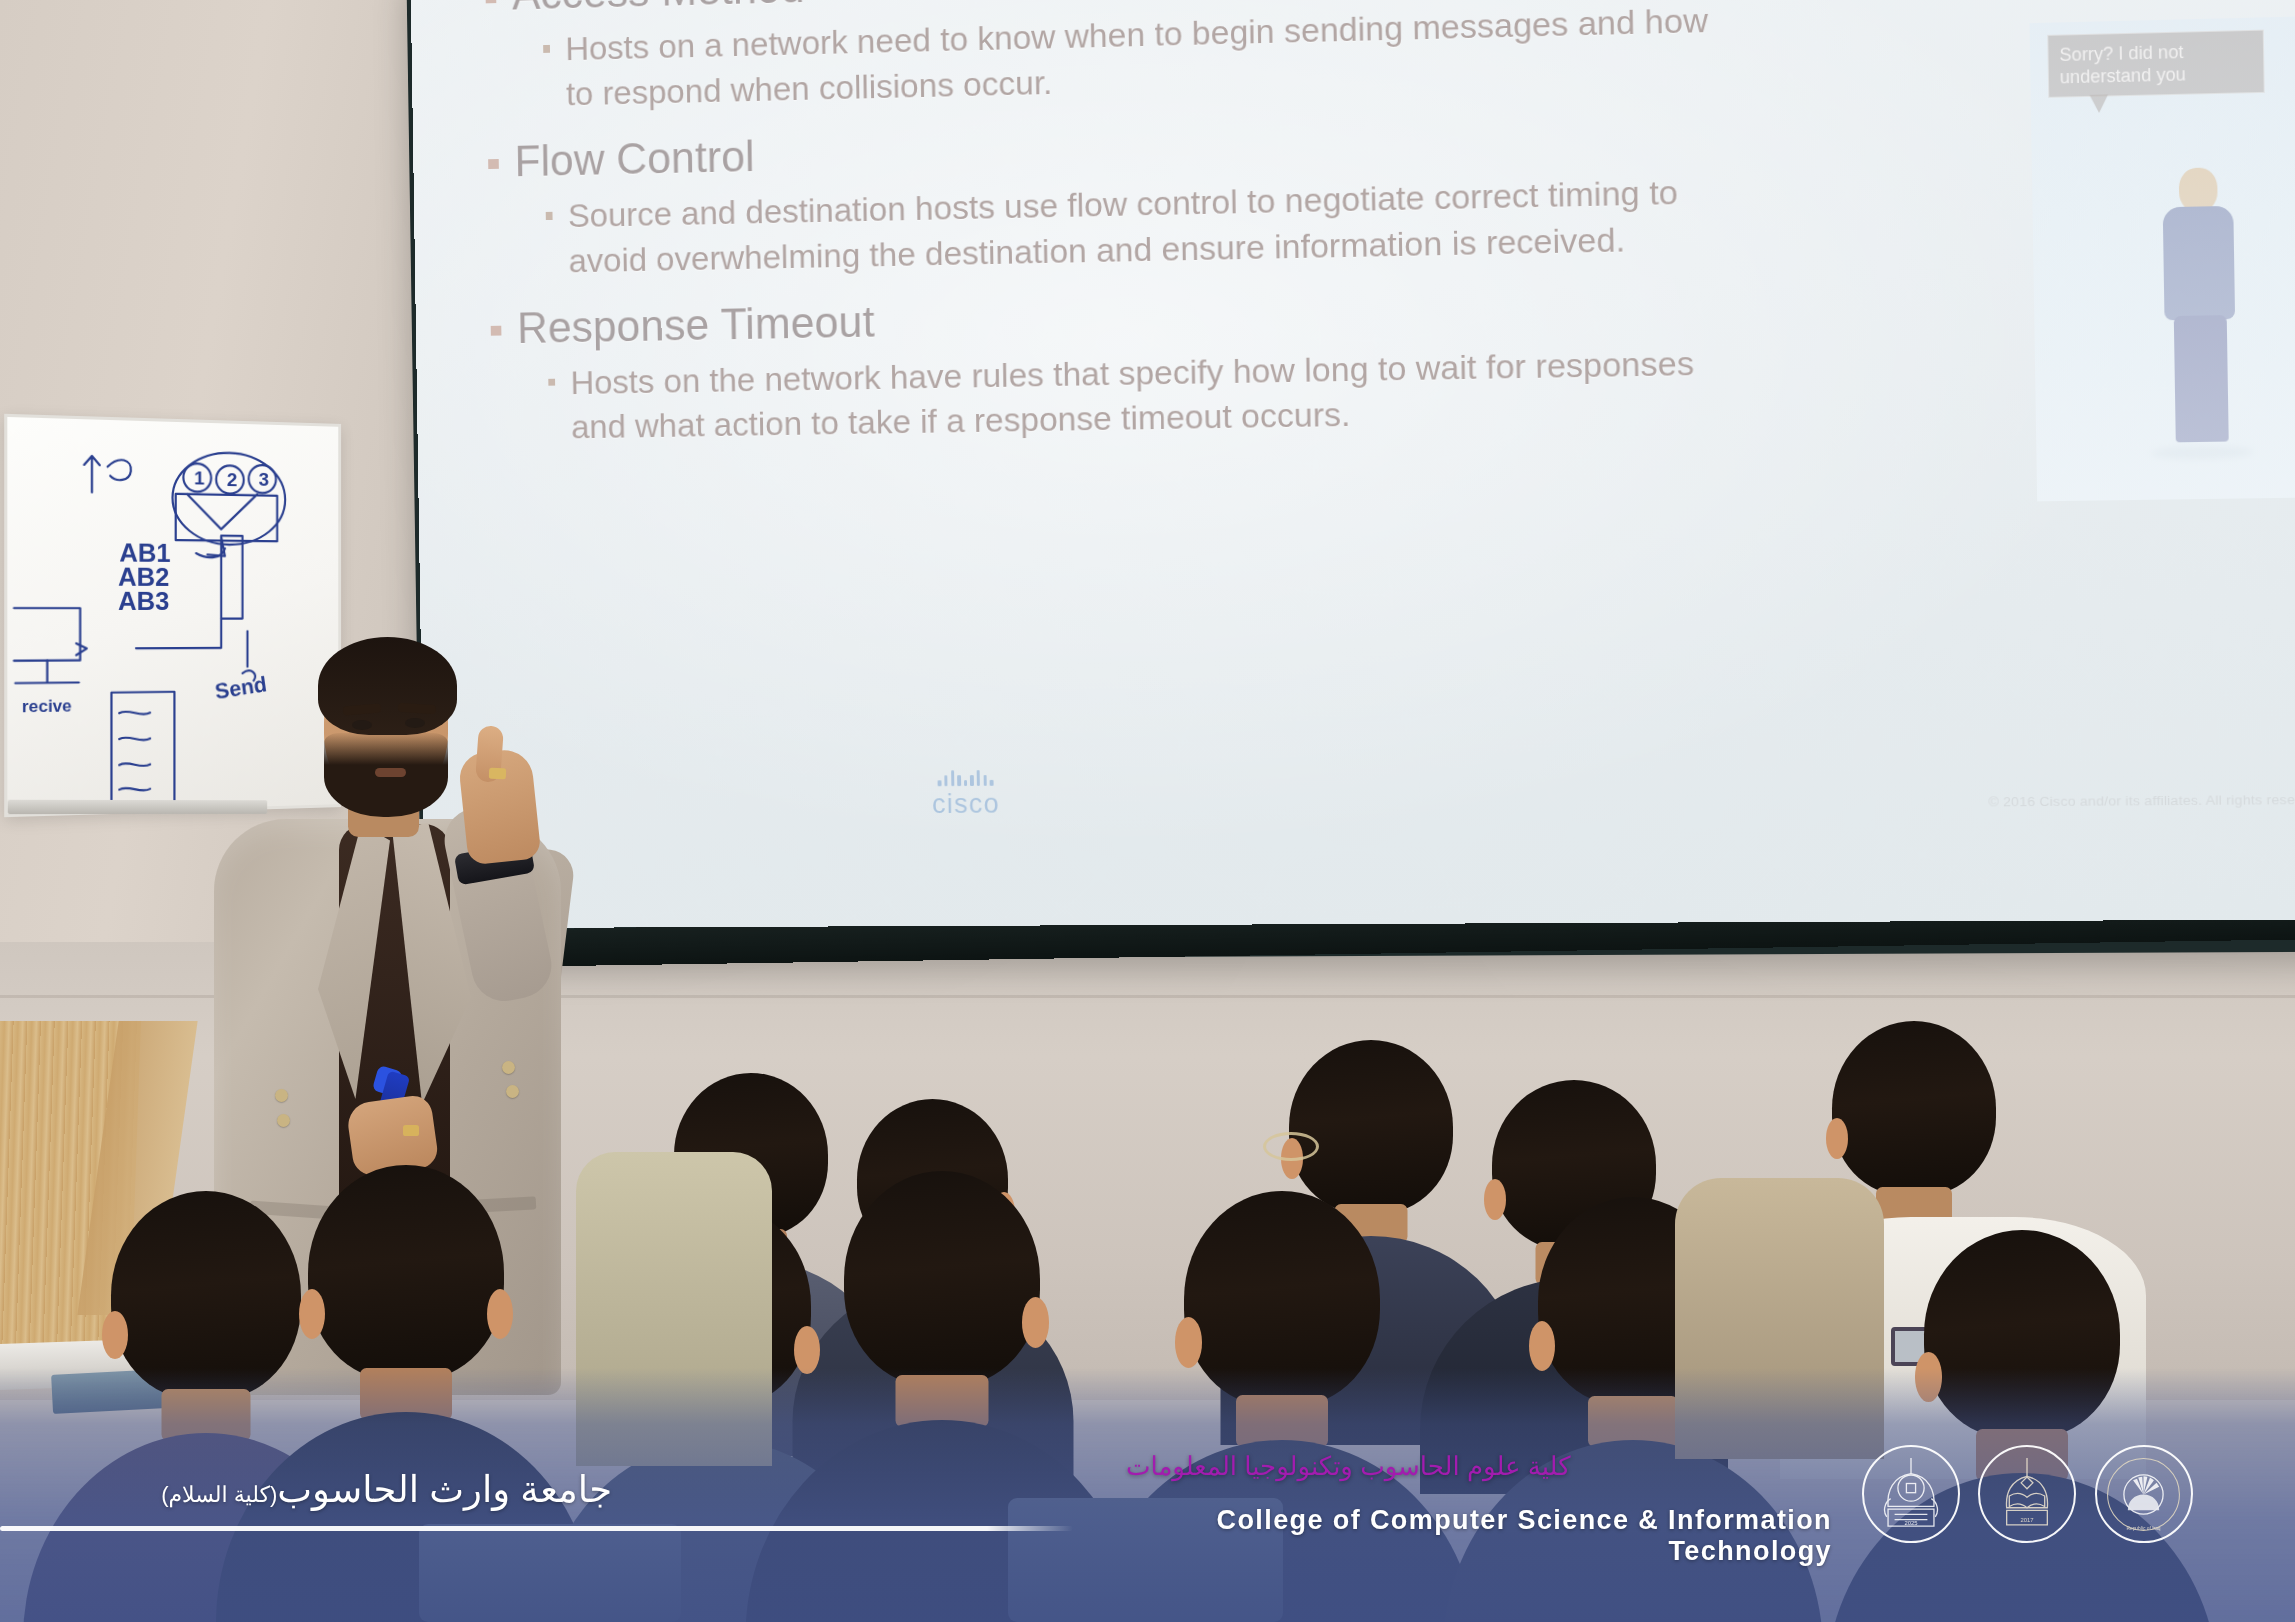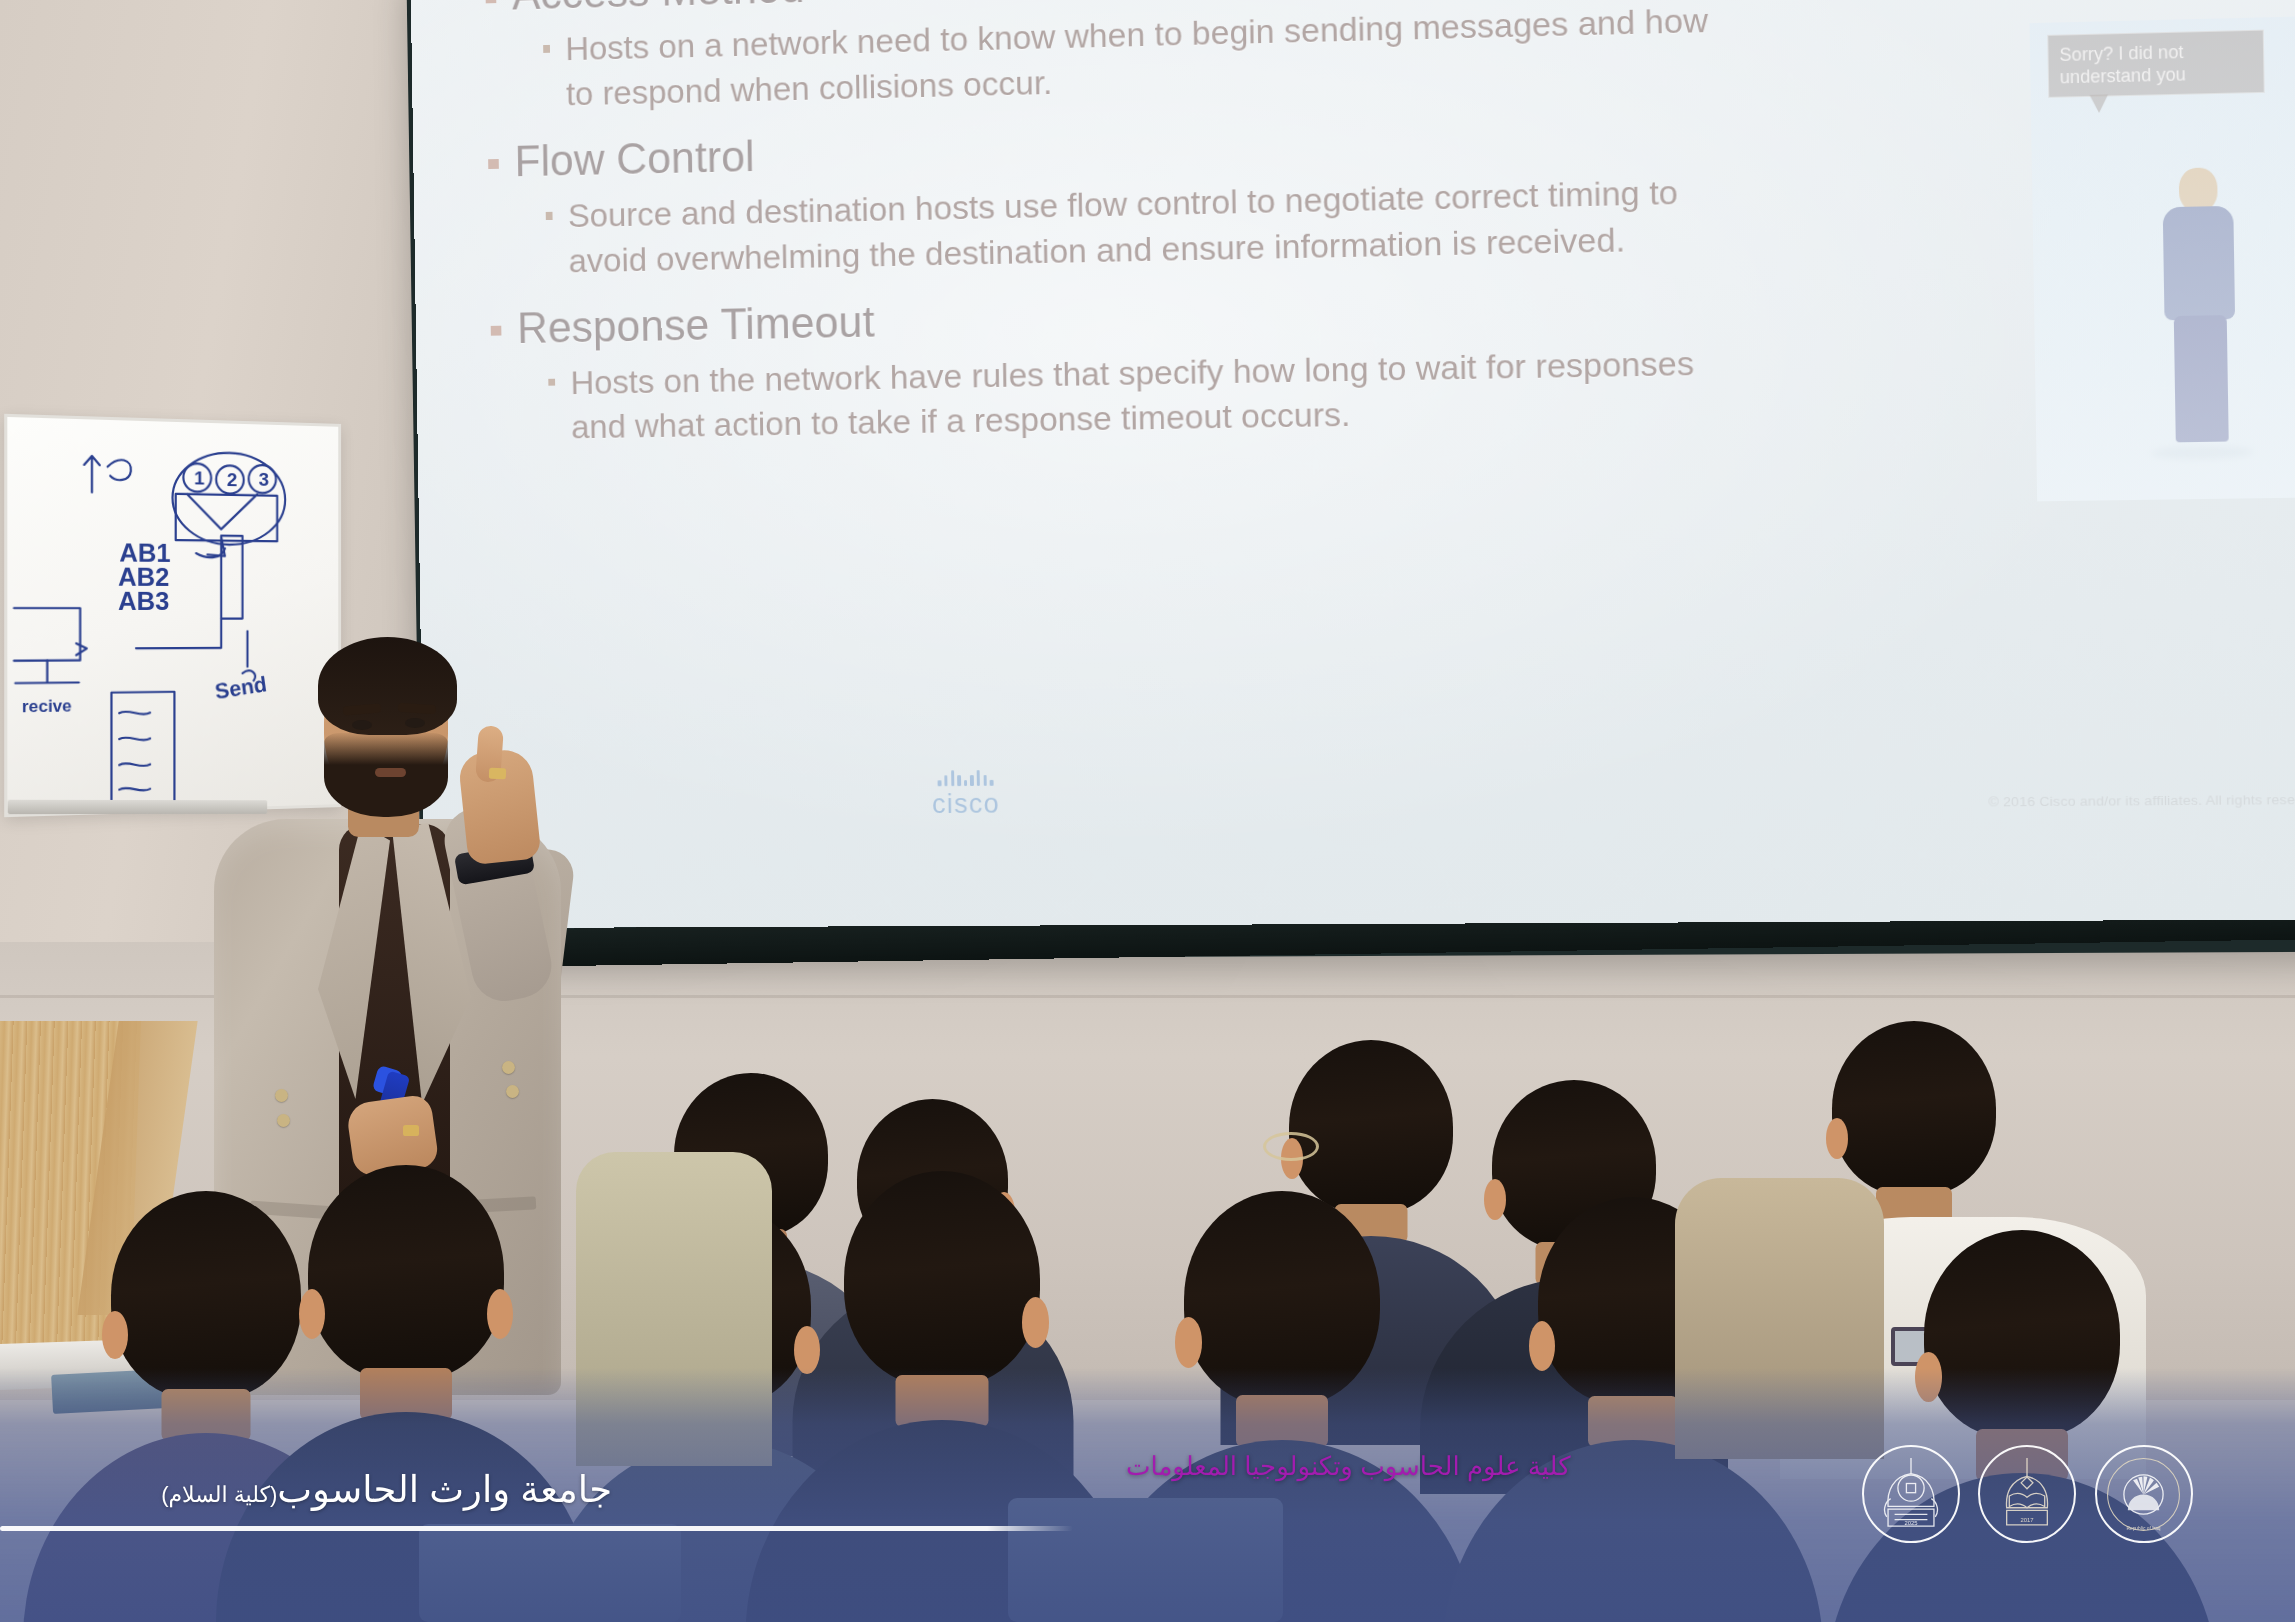--- a/index.html
+++ b/index.html
@@ -612,20 +612,21 @@
 
   <div class="footer-tint"></div>
 
   <div class="uni-ar">
     <span>جامعة وارث الحاسوب</span><span class="paren">(كلية السلام)</span>
   </div>
 
   <div class="rule"></div>
 
   <div class="col-ar">كلية علوم الحاسوب وتكنولوجيا المعلومات</div>
+  <div class="col-en">College of Computer Science &amp; Information Technology</div>
 
   <div class="logos">
 
     <div class="logo">
       <svg class="inner" width="80" height="80" viewBox="0 0 122 122">
         <g fill="none" stroke="#ffffff" stroke-width="2">
           <path d="M61 6 L61 30"></path>
           <path d="M61 30 C34 34 24 56 26 80 L96 80 C98 56 88 34 61 30 Z"></path>
           <circle cx="61" cy="52" r="20"></circle>
           <rect x="54" y="45" width="14" height="14"></rect>

